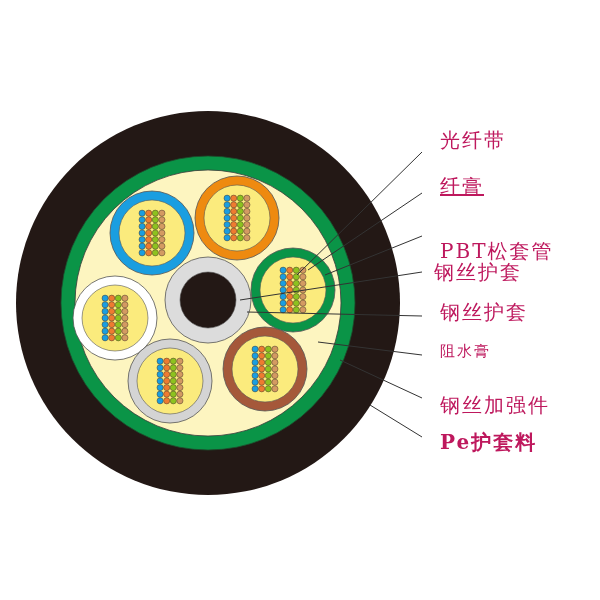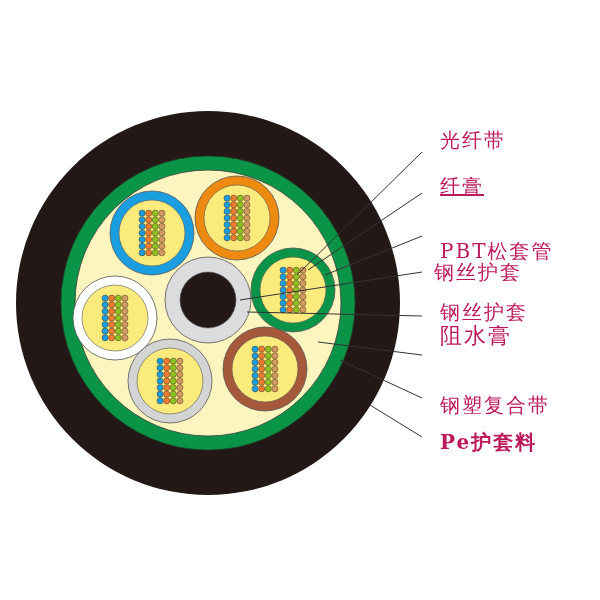--- a/index.html
+++ b/index.html
@@ -249,15 +249,15 @@
     <line x1="422" y1="398" x2="340" y2="360"></line>
     <line x1="422" y1="437" x2="370" y2="405"></line>
   </g>
 </svg>
 
 <div class="label" style="top:130px;">光纤带</div>
 <div class="label" style="top:176px;text-decoration:underline;">纤膏</div>
 <div class="label" style="top:241px;">PBT松套管</div>
 <div class="label" style="top:262px; left:434px;">钢丝护套</div>
 <div class="label" style="top:302px;">钢丝护套</div>
-<div class="label" style="top:325px; font-size:22px;">阻水膏</div>
-<div class="label" style="top:395px;">钢塑复合带</div>
+<div class="label" style="top:344px; font-size:15px;">阻水膏</div>
+<div class="label" style="top:395px;">钢丝加强件</div>
 <div class="label" style="top:432px;font-weight:bold;">Pe护套料</div>
 
 </body></html>

